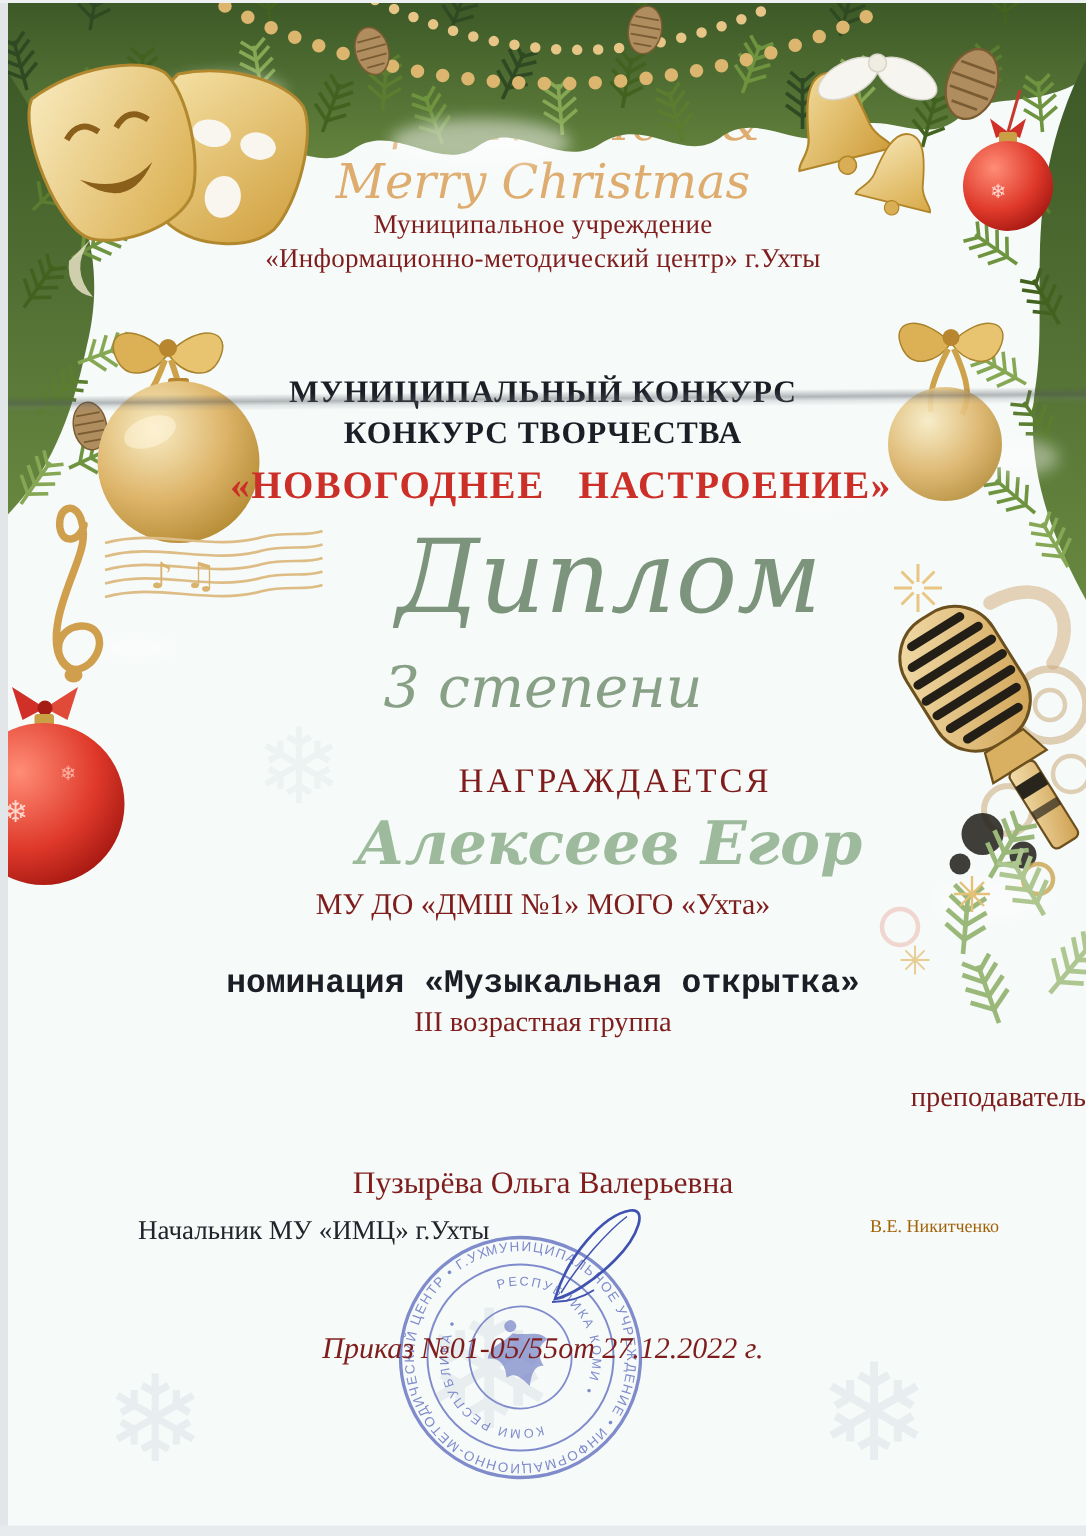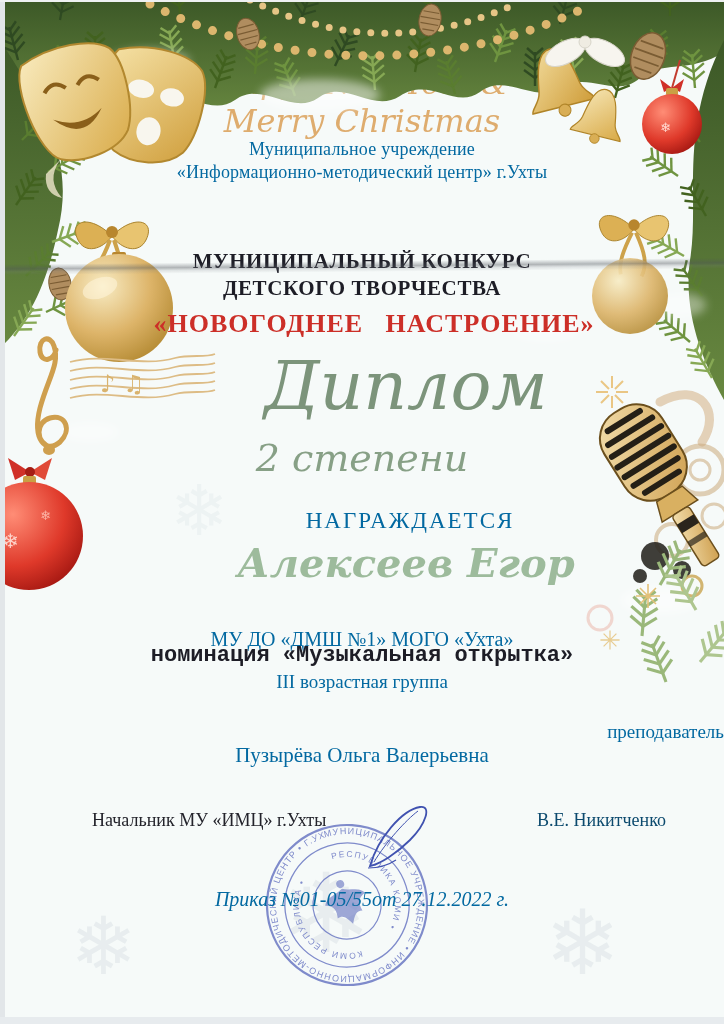--- a/index.html
+++ b/index.html
@@ -1,33 +1,33 @@
 <!DOCTYPE html>
 <html><head>
 <meta charset="utf-8">
 <style>
   html,body{margin:0;padding:0;background:#ffffff;}
   .page{position:relative;width:724px;height:1024px;background:#f6faf9;overflow:hidden;
         font-family:"Liberation Serif","DejaVu Serif",serif;}
   
-  .t{position:absolute;left:0;width:100%;text-align:center;color:#0369a1;z-index:10;}
+  .t{position:absolute;left:0;width:100%;text-align:center;color:#7f1d1d;z-index:10;}
   .org{font-size:18px;letter-spacing:.2px;}
   .contest{font-size:21px;font-weight:bold;letter-spacing:.6px;color:#1d1d26;}
   .title-red{font-size:26px;font-weight:bold;color:#cc2f28;letter-spacing:1px;white-space:pre;margin-left:12px;}
   .diplom{font-size:68px;font-style:italic;color:#7c947b;font-family:"DejaVu Serif",serif;margin-left:44px;}
   .degree{font-size:38px;font-style:italic;color:#87a086;font-family:"DejaVu Serif",serif;}
   .award-label{font-size:23px;letter-spacing:2px;margin-left:48px;}
   .recipient{font-size:40px;font-style:italic;font-weight:bold;color:#9dbb9c;font-family:"DejaVu Serif",serif;}
   .school{font-size:20px;}
   .nomination{font-size:22px;font-weight:bold;color:#1d1d26;font-family:Liberation Mono, monospace;}
   .age{font-size:19px;}
   .teacher-label{font-size:19px;text-align:right;}
   .teacher-name{font-size:21px;}
   .sig-label{position:absolute;left:92px;top:810px;font-size:18px;z-index:10;color:#23232b;}
-  .sig-name{position:absolute;right:58px;top:810px;font-size:18px;z-index:10;color:#0c4a6e;}
+  .sig-name{position:absolute;right:58px;top:810px;font-size:12px;z-index:10;color:#a16207;}
   .order{font-size:20px;}
   
   .greet{position:absolute;left:0;width:100%;text-align:center;z-index:2;
          font-style:italic;color:#dca45f;font-family:"DejaVu Serif",serif;opacity:.9;}
   .greet1{top:66px;font-size:30px;}
   .greet2{top:102px;font-size:32px;}
   
   .decor{position:absolute;left:0;top:0;z-index:3;pointer-events:none;}
   .stamp{position:absolute;left:262px;top:820px;z-index:6;pointer-events:none;}
   .signature{position:absolute;left:360px;top:802px;z-index:7;pointer-events:none;}
@@ -302,36 +302,36 @@
     </g>
     <use href="#burst" transform="translate(648,596)" stroke="#e3c179"></use>
     <use href="#burst" transform="translate(610,640) scale(.8)" stroke="#e8cd93"></use>
     <circle cx="600" cy="618" r="12" stroke="#eec6bd" stroke-width="3" fill="none" opacity=".7"></circle>
   </svg>
 
   <div class="t org" style="top:139px;">Муниципальное учреждение</div>
   <div class="t org" style="top:162px;">«Информационно-методический центр» г.Ухты</div>
 
   <div class="t contest" style="top:249px;">МУНИЦИПАЛЬНЫЙ КОНКУРС</div>
-  <div class="t contest" style="top:276px;">ДЕТСКОГО ТВОРЧЕСТВА</div>
+  <div class="t contest" style="top:276px;">КОНКУРС ТВОРЧЕСТВА</div>
 
   <div class="t title-red" style="top:309px;">«НОВОГОДНЕЕ   НАСТРОЕНИЕ»</div>
 
   <div class="t diplom" style="top:346px;">Диплом</div>
-  <div class="t degree" style="top:436px;">2 степени</div>
+  <div class="t degree" style="top:436px;">3 степени</div>
 
   <div class="t award-label" style="top:508px;">НАГРАЖДАЕТСЯ</div>
   <div class="t recipient" style="top:539px;padding-left:44px;">Алексеев Егор</div>
-  <div class="t school" style="top:628px;">МУ ДО «ДМШ №1» МОГО «Ухта»</div>
+  <div class="t school" style="top:592px;">МУ ДО «ДМШ №1» МОГО «Ухта»</div>
 
   <div class="t nomination" style="top:643px;">номинация «Музыкальная открытка»</div>
   <div class="t age" style="top:671px;">III возрастная группа</div>
 
   <div class="t teacher-label" style="top:721px;">преподаватель</div>
-  <div class="t teacher-name" style="top:743px;">Пузырёва Ольга Валерьевна</div>
+  <div class="t teacher-name" style="top:776px;">Пузырёва Ольга Валерьевна</div>
 
   <div class="sig-label">Начальник МУ «ИМЦ» г.Ухты</div>
   <div class="sig-name">В.Е. Никитченко</div>
 
   <div class="t order" style="top:888px;font-style:italic;">Приказ №01-05/55от 27.12.2022 г.</div>
 
   <svg class="stamp" width="170" height="170" viewBox="-85 -85 170 170">
     <defs>
       <path id="arcOuter" d="M0,-71 A71,71 0 1 1 -0.05,-71 Z"></path>
       <path id="arcInner" d="M0,-48 A48,48 0 1 1 -0.05,-48 Z"></path>

